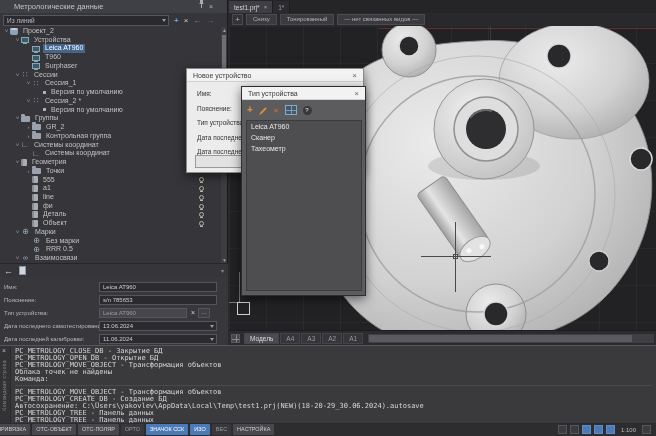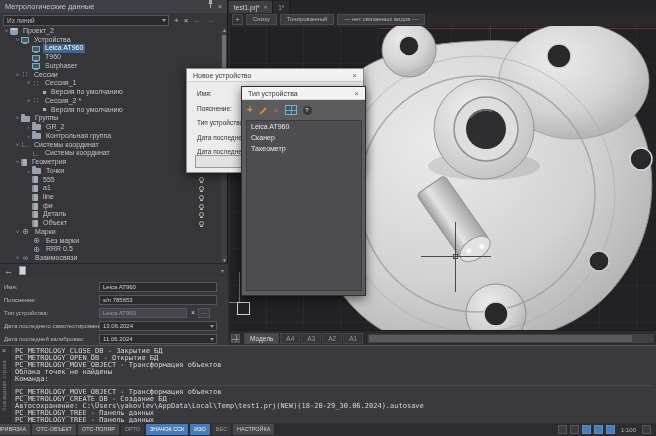--- a/index.html
+++ b/index.html
@@ -6,21 +6,21 @@
   html,body { background:#1b1b1d; }
   .screen { position:relative; width:656px; height:436px; overflow:hidden;
     font-family:"Liberation Sans", sans-serif; background:#2a2a2d; color:#c5c5c8;
     -webkit-font-smoothing:antialiased; }
   .abs { position:absolute; }
   .nowrap { white-space:nowrap; overflow:hidden; }
 
   
   .left-panel { left:0; top:0; width:228px; height:345px; background:#35353a; border-right:1px solid #1a1a1c; }
   .panel-title { height:13px; background:#3f3f46; color:#c2c2c6; font-size:7.5px; line-height:13px;
-    padding:0 5px; display:flex; align-items:flex-end; }
+    padding:0 14px; display:flex; align-items:flex-end; }
   .panel-title .t { flex:1; overflow:hidden; white-space:nowrap; }
   .ttl-ic { color:#b5b5b8; font-size:7px; margin-left:4px; cursor:default; }
   .search-row { top:13px; left:0; right:0; height:14px; display:flex; align-items:center; padding:0 3px; background:#35353a; }
   .search-box { width:166px; height:11px; background:#2a2a2e; border:1px solid #56565e; color:#b8b8bc;
     font-size:6.5px; line-height:9px; padding:0 3px; position:relative; }
   .search-box .caret { position:absolute; right:2px; top:3px; width:0; height:0;
     border-left:2.5px solid transparent; border-right:2.5px solid transparent; border-top:3px solid #9a9aa0; }
   .srch-ic { font-size:8px; margin-left:5px; line-height:11px; }
 
   .tree { top:27px; left:0; width:221px; height:236px; overflow:hidden; font-size:7px; color:#c2c2c6; }

